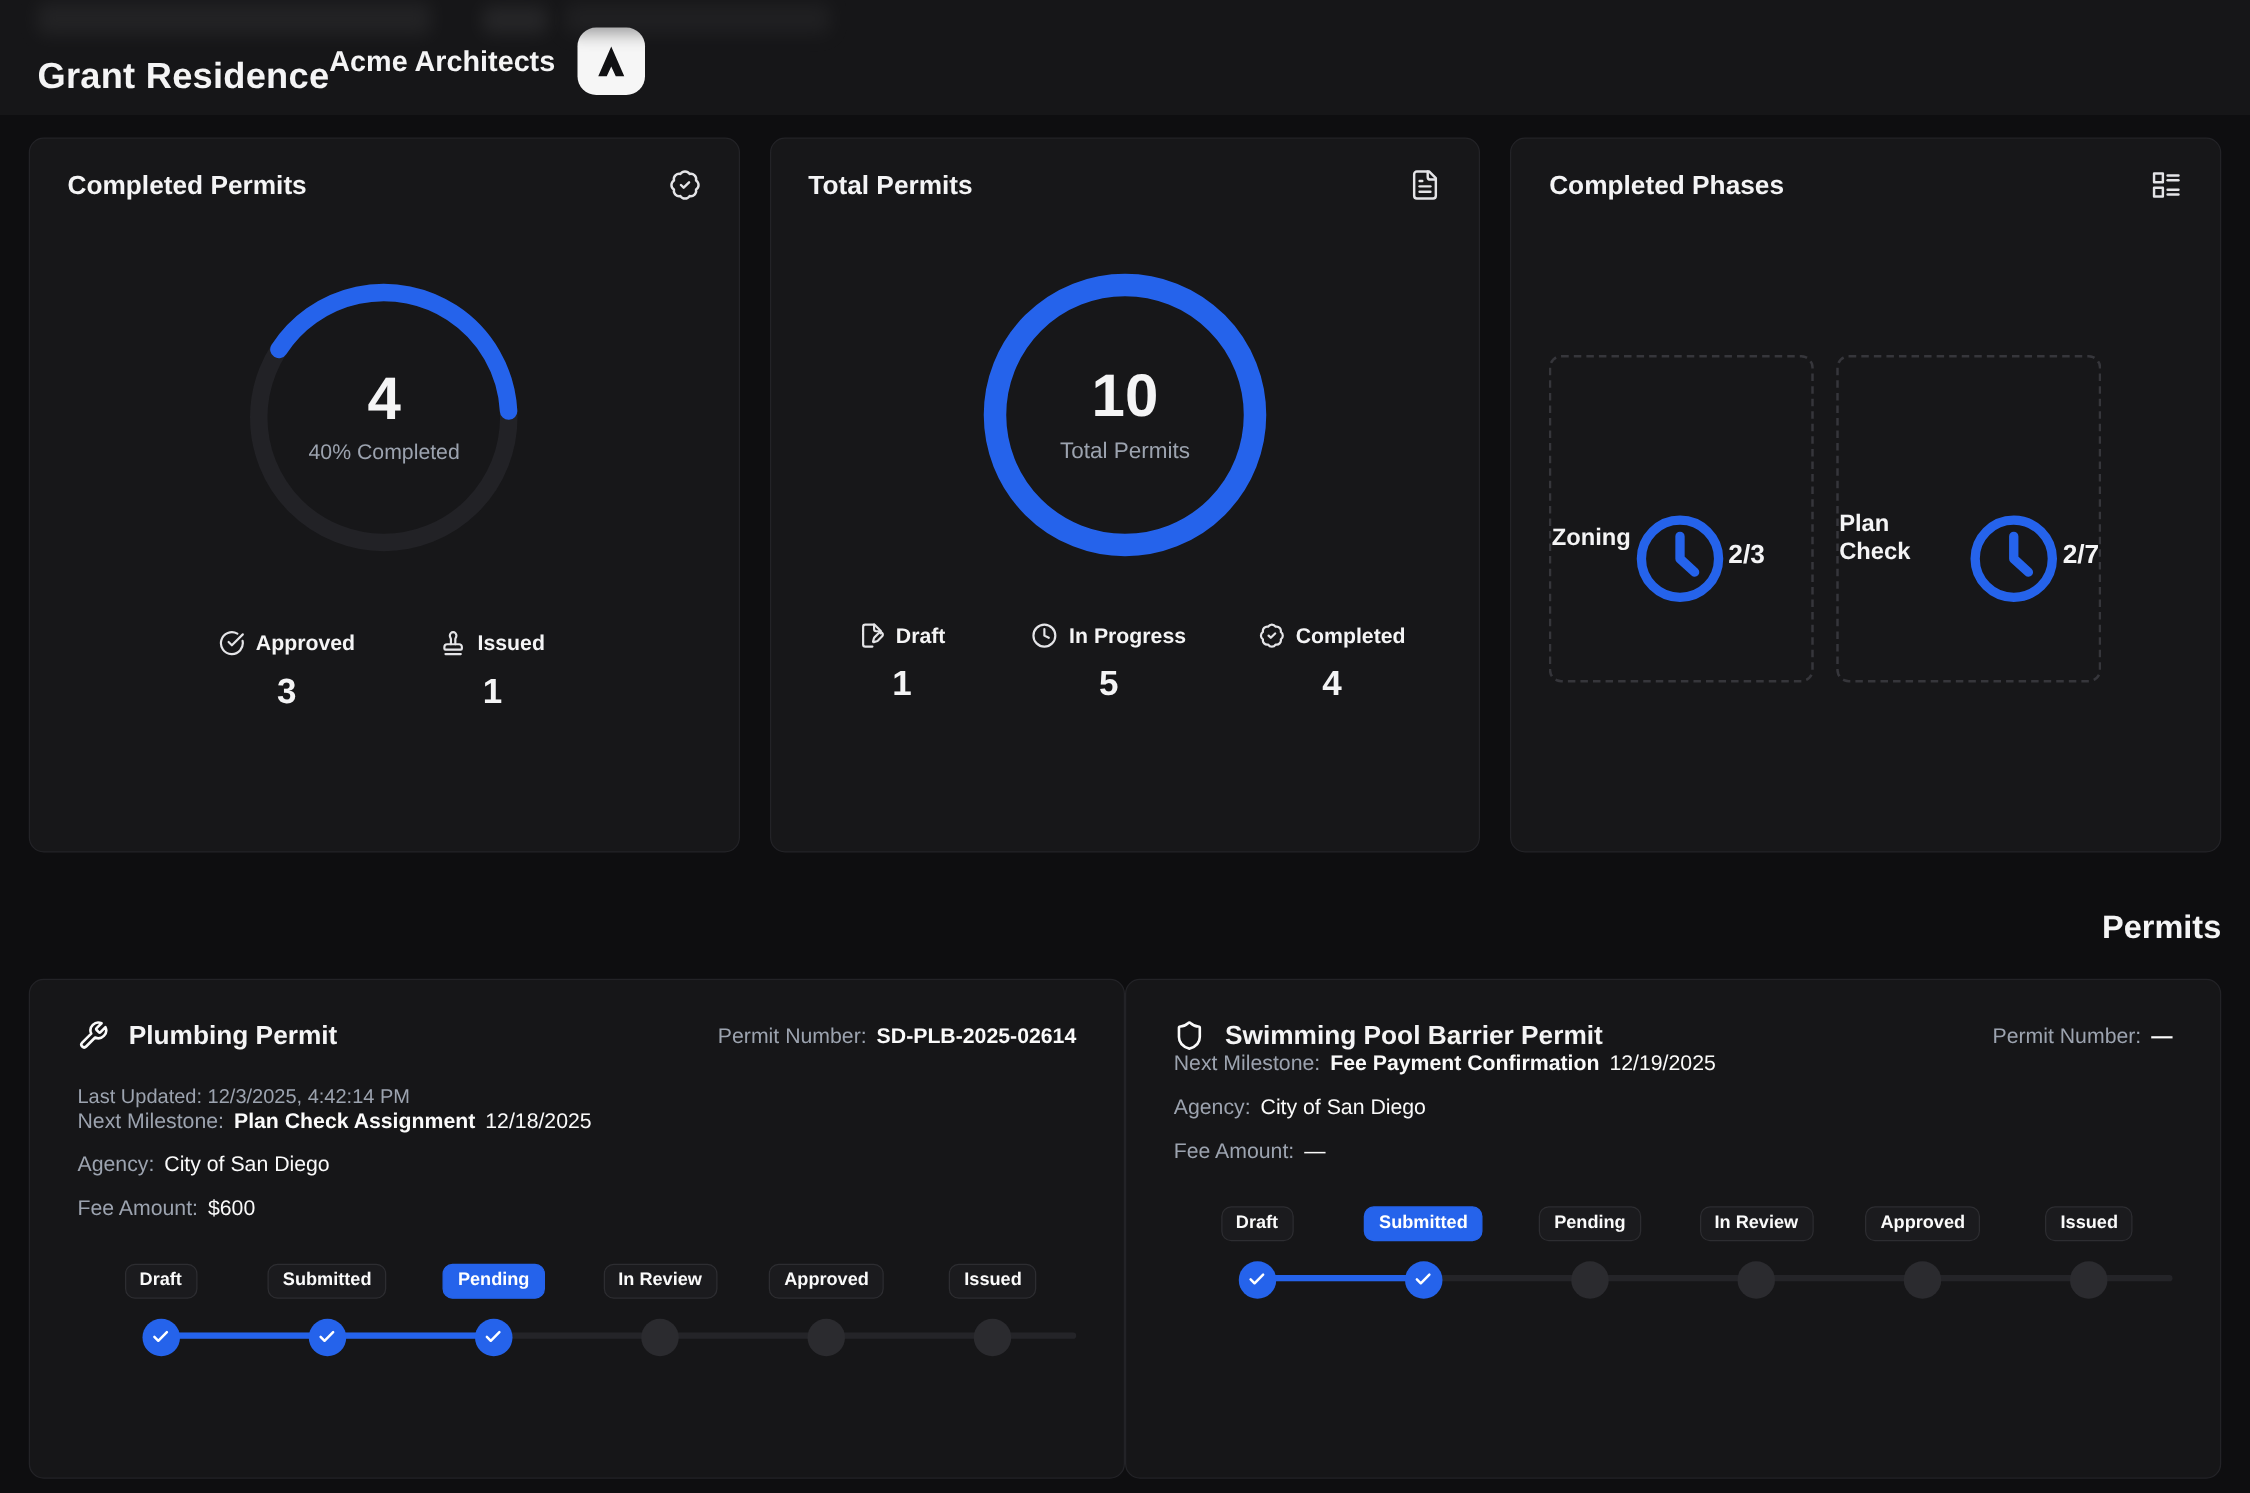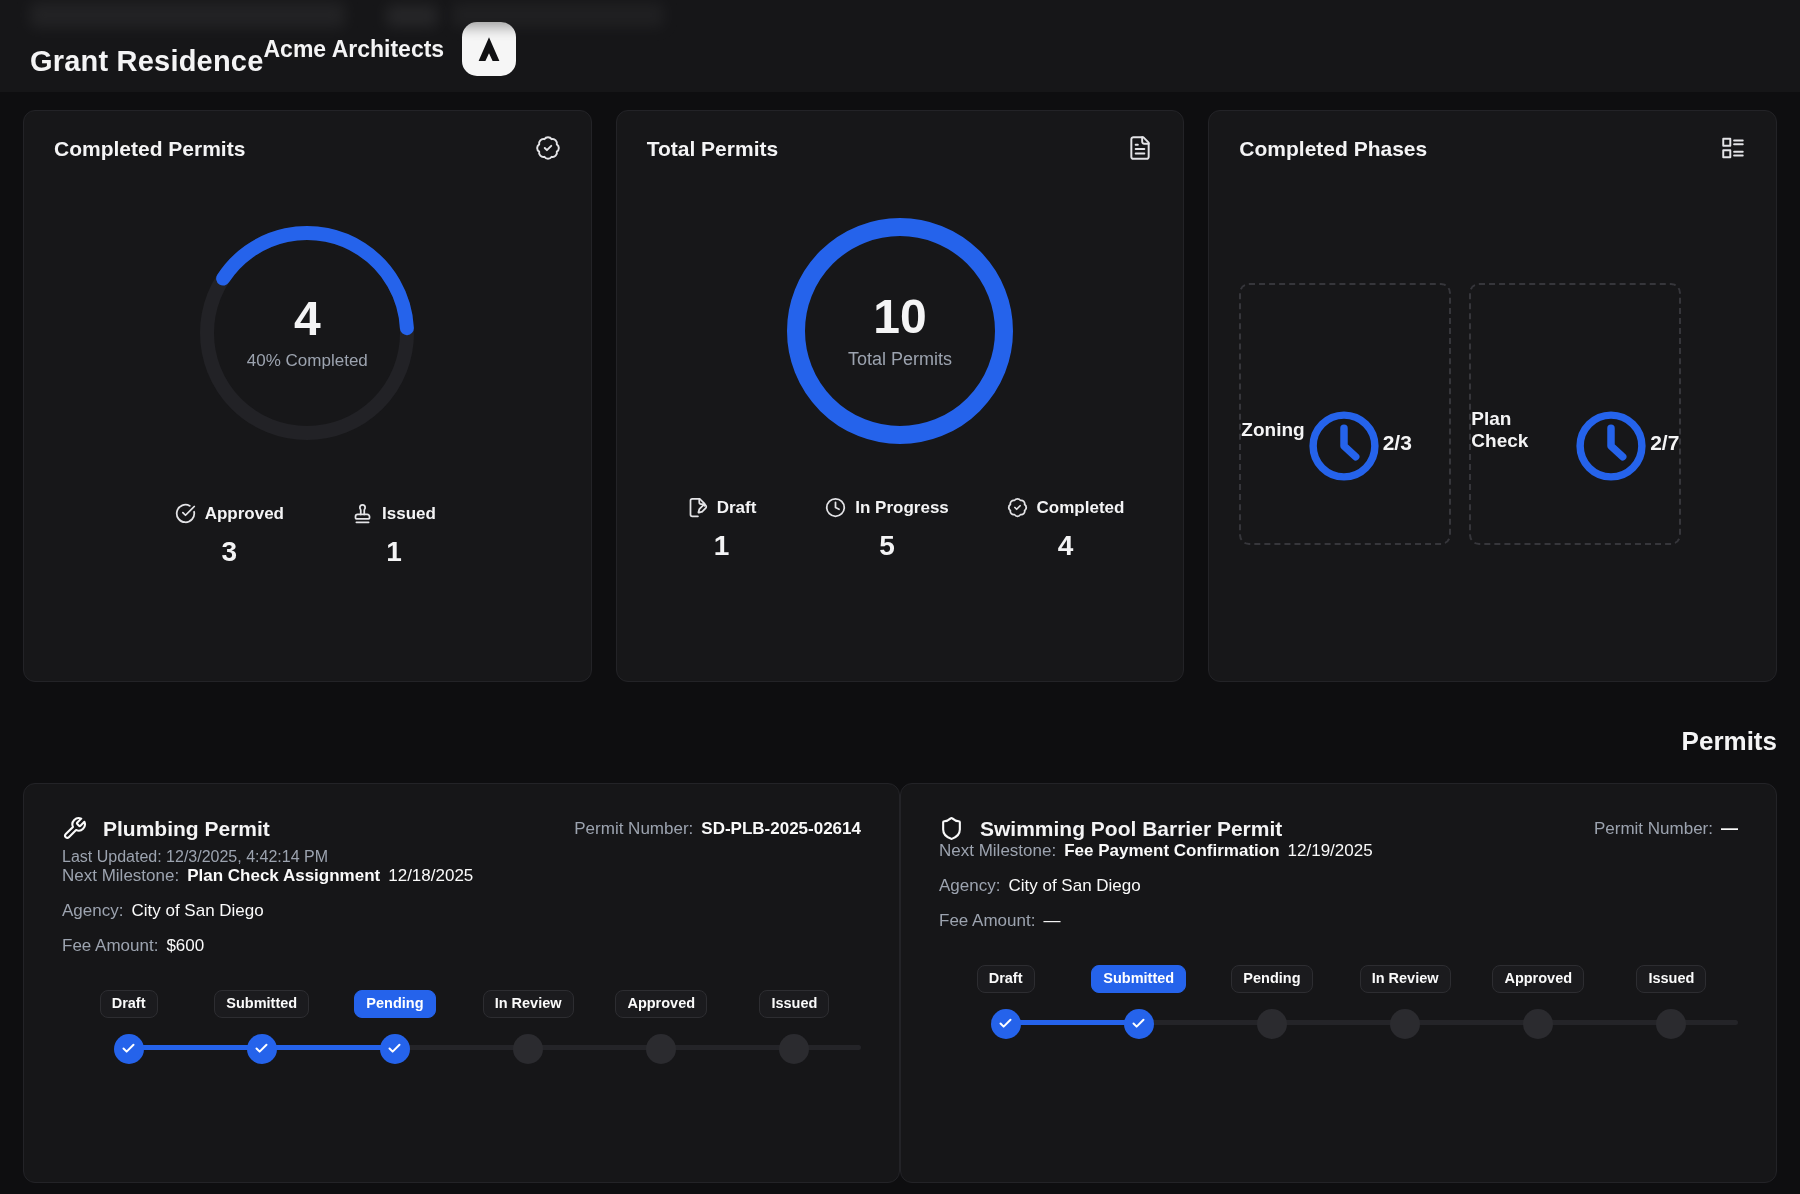--- a/index.html
+++ b/index.html
@@ -91,21 +91,21 @@
     cursor: pointer;
   }
   .permit-head { display: flex; justify-content: space-between; align-items: flex-start; }
   .permit-name-wrap { display: flex; align-items: center; gap: 16px; }
   .permit-icon { color: #fafafa; display: flex; }
   .permit-name { font-size: 21px; font-weight: 700; }
   .pn-wrap { font-size: 17px; padding-top: 3px; }
   .lbl { color: #9ca3af; }
   .val { color: #fafafa; font-weight: 700; margin-left: 8px; }
   .val-normal { color: #fafafa; font-weight: 400; margin-left: 8px; }
-  .last-updated { font-size: 16px; color: #9ca3af; margin-top: 7px; }
+  .last-updated { font-size: 16px; color: #9ca3af; margin-top: 28px; }
   .meta-rows { display: flex; flex-direction: column; gap: 15px; font-size: 17px; }
 
   
   .stepper { position: relative; margin-top: 34px; }
   .track, .track-fill {
     position: absolute; height: 5px; border-radius: 3px; top: 55px;
     left: calc(100% / 12); right: 0; background: #242428;
   }
   .track-fill { background: #2563eb; right: auto; width: 0; }
   .steps-grid { position: relative; display: grid; grid-template-columns: repeat(6, 1fr); }

